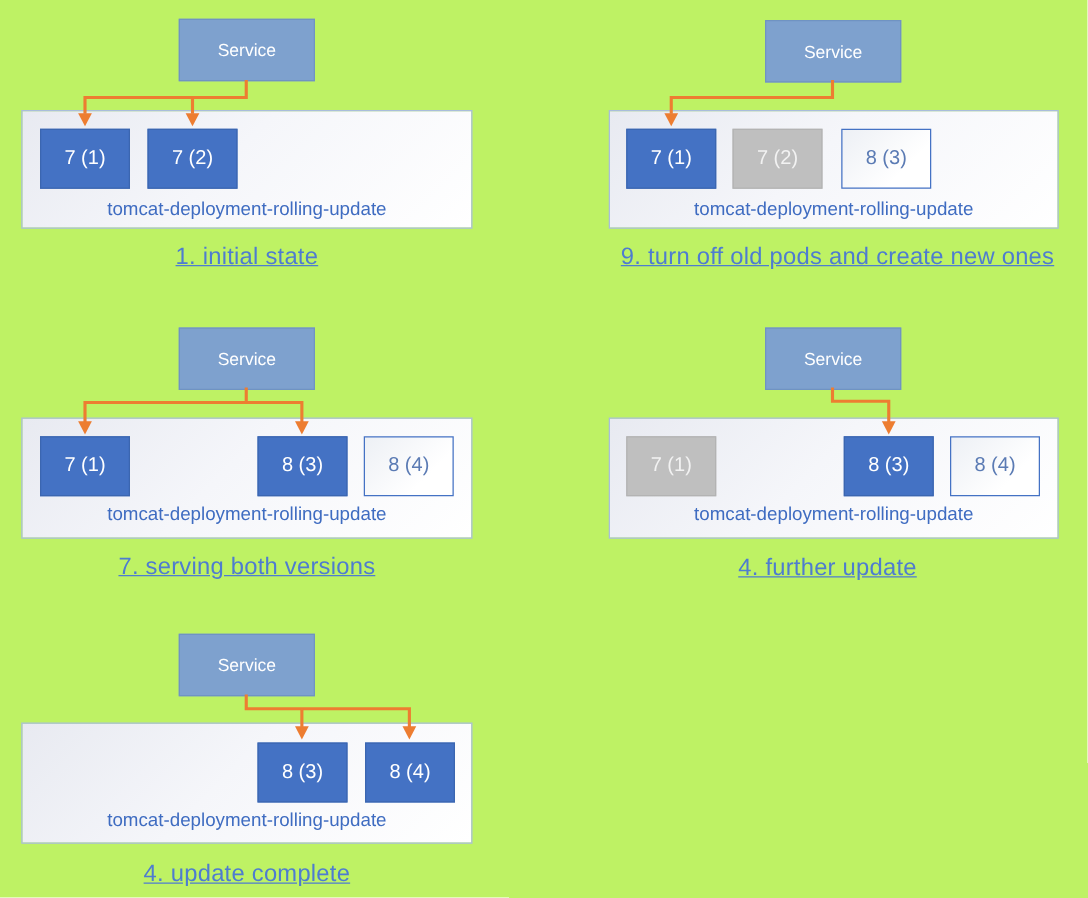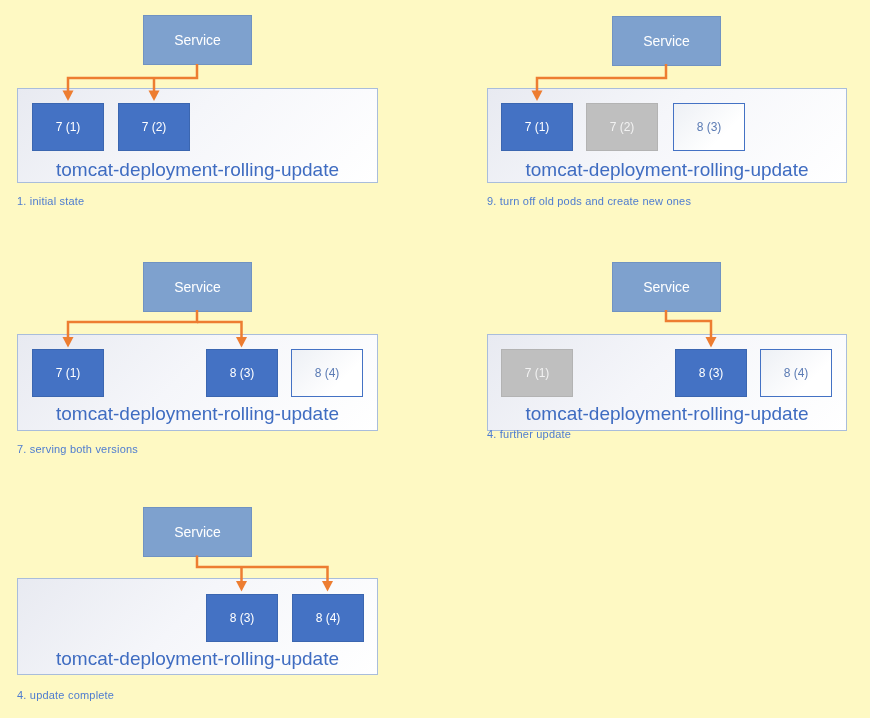--- a/index.html
+++ b/index.html
@@ -1,56 +1,56 @@
 <!DOCTYPE html>
 <html style="--arrow: #ED7D31; --service_fill: #7EA1CE; --service_border: #7093C2; --pod_active_fill: #4472C4; --pod_active_border: #3B66B0; --pod_terminated_fill: #BFBFBF; --pod_terminated_border: #B3B3B3; --pod_new_border: #4472C4; --pod_new_text: #5B7BB4; --container_border: #A9BDDB; --deployment_label_text: #3F6CC1; --caption_text: #4E7CD0;"><head>
 <meta charset="utf-8">
 <style>
   html,body { margin:0; padding:0; background:#ffffff; }
   .canvas {
-    position:relative; width:870px; height:718px; background:#fef9c3;
+    position:relative; width:870px; height:718px; background:#bef264;
     font-family:"Liberation Sans", sans-serif; overflow:hidden;
   }
   .panel { display:contents; }
   .service {
     position:absolute; width:107px; height:48px;
     background:var(--service_fill); border:1px solid var(--service_border);
     display:flex; align-items:center; justify-content:center;
     color:#ffffff; font-size:14px; z-index:2;
   }
   .deployment {
     position:absolute;
     border:1.4px solid var(--container_border);
     background:linear-gradient(135deg,#E8EAF1 0%,#F5F6FA 45%,#FFFFFF 100%);
     z-index:1; box-sizing:border-box;
   }
   .pod {
     position:absolute; width:72px; height:48px;
     display:flex; align-items:center; justify-content:center;
-    font-size:12px; z-index:3; box-sizing:border-box;
+    font-size:16px; z-index:3; box-sizing:border-box;
   }
   .pod.active {
     background:var(--pod_active_fill);
     border:1px solid var(--pod_active_border); color:#ffffff;
   }
   .pod.terminated {
     background:var(--pod_terminated_fill);
     border:1px solid var(--pod_terminated_border); color:#F2F2F2;
   }
   .pod.new {
     background:linear-gradient(135deg,#EDF0F5 0%,#ffffff 70%);
     border:1.5px solid var(--pod_new_border); color:var(--pod_new_text);
   }
   .deploy-label {
-    position:absolute; text-align:center; font-size:19px;
+    position:absolute; text-align:center; font-size:15px;
     color:var(--deployment_label_text); z-index:2;
   }
   .caption {
-    position:absolute; font-size:11px; letter-spacing:0.2px;
-    color:var(--caption_text); z-index:2;
+    position:absolute; text-align:center; font-size:19px; letter-spacing:0.2px;
+    color:var(--caption_text); z-index:2;text-decoration:underline;
   }
   .arrows { position:absolute; left:0; top:0; z-index:4; pointer-events:none; }
   .arrows path { stroke:var(--arrow); stroke-width:2.5; fill:none; }
   .arrows polygon { fill:var(--arrow); stroke:none; }
 </style>
 </head>
 <body>
 
 <div class="canvas">
 
@@ -117,21 +117,21 @@
     <div class="pod terminated" style="left:501px;top:349px">
       <span>7 (1)</span>
     </div>
     <div class="pod active" style="left:675px;top:349px">
       <span>8 (3)</span>
     </div>
     <div class="pod new" style="left:760px;top:349px">
       <span>8 (4)</span>
     </div>
     <div class="deploy-label" style="left:487px;top:403px;width:360px">tomcat-deployment-rolling-update</div>
-    <div class="caption" style="left:487px;top:428px;width:350px">4. further update</div>
+    <div class="caption" style="left:487px;top:444px;width:350px">4. further update</div>
   </div>
 
   
   <div class="panel">
     <div class="service" style="left:143px;top:507px">
       <span>Service</span>
     </div>
     <div class="deployment" style="left:17px;top:578px;width:361px;height:97px"></div>
     <div class="pod active" style="left:206px;top:594px">
       <span>8 (3)</span>

